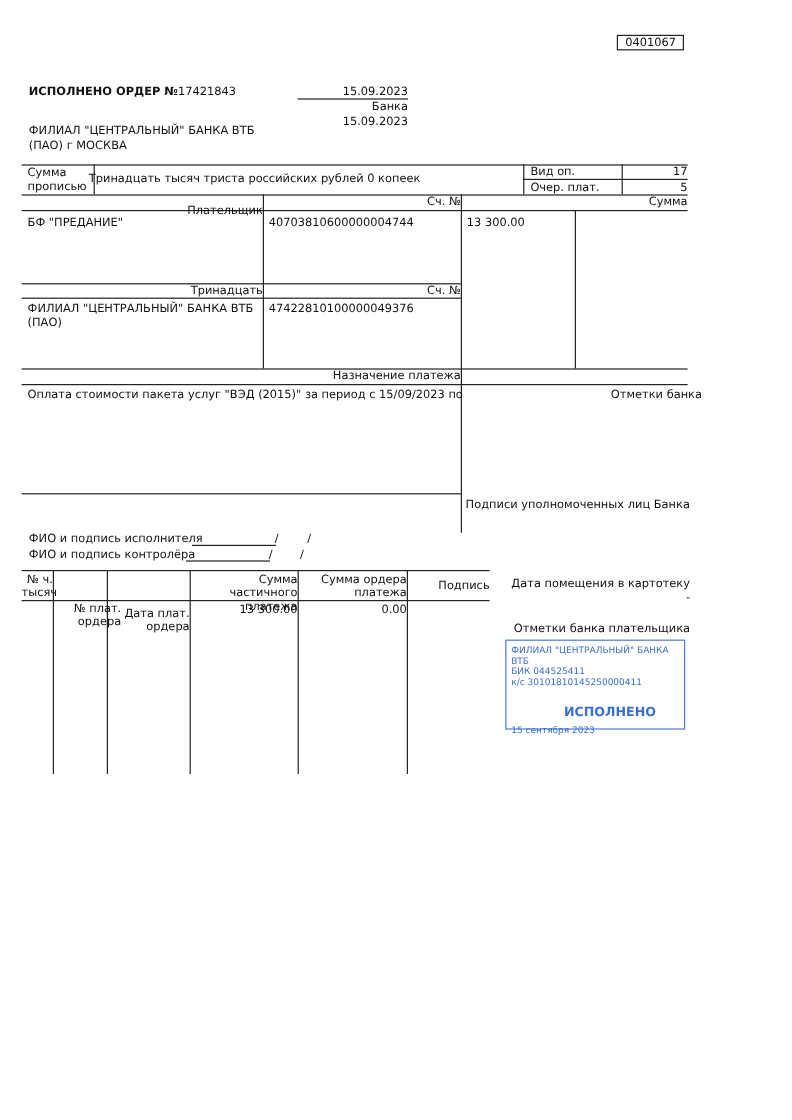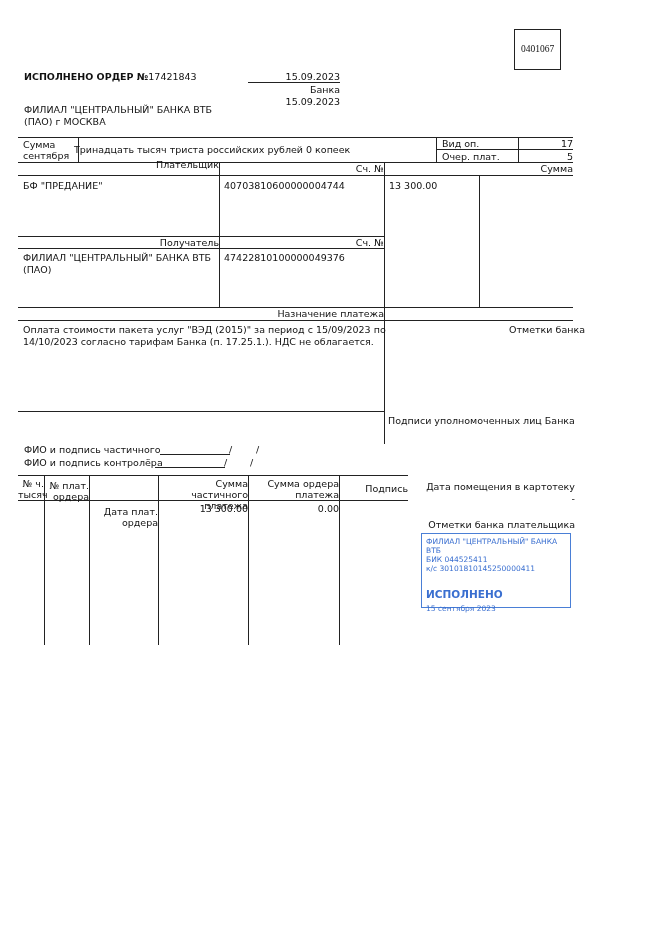--- a/index.html
+++ b/index.html
@@ -3,24 +3,24 @@
 <meta charset="utf-8">
 <style>
   html, body { margin: 0; padding: 0; background: #ffffff; }
   body { width: 660px; height: 933px; position: relative; overflow: hidden;
          font-family: "DejaVu Sans", sans-serif; font-size: 9.5px; color: #111; }
   .abs { position: absolute; }
   .hl { position: absolute; height: 0; border-top: 1.3px solid #222; }
   .vl { position: absolute; width: 0; border-left: 1.3px solid #222; }
   .c { text-align: right; }
   .bold { font-weight: bold; }
-  .form-code { border: 1.3px solid #222; padding: 14px 6px; line-height: 11px; font-size: 9.5px; font-family: Liberation Serif, serif; }
+  .form-code { border: 1.3px solid #222; padding: 0 6px; line-height: 11px; font-size: 9.5px; }
   .stamp { position: absolute; left: 421px; top: 533px; width: 150px; height: 75px;
            border: 1.3px solid #4a7fd6; color: #3a6fd0; font-size: 7.5px; line-height: 9px; padding: 3px 4px; box-sizing: border-box; }
-  .stamp .big { font-size: 10.5px; font-weight: bold; margin-top: 15px; line-height: 12px; }
+  .stamp .big { font-size: 10.5px; font-weight: bold; margin-top: 15px; line-height: 12px; margin-left: 44px; }
   .stamp .date { margin-top: 4px; }
 </style>
 </head>
 <body>
 
 <div class="abs form-code" style="left:514px; top:29px;">0401067</div>
 
 <div class="abs" style="left:24px; top:71px;">
   <span class="bold">ИСПОЛНЕНО ОРДЕР №</span><span>17421843</span>
 </div>
@@ -43,55 +43,54 @@
 
 <div class="vl" style="left:78px; top:137px; height:25px;"></div>
 <div class="vl" style="left:436px; top:137px; height:25px;"></div>
 <div class="vl" style="left:518px; top:137px; height:25px;"></div>
 <div class="vl" style="left:219px; top:162px; height:145px;"></div>
 <div class="vl" style="left:384px; top:162px; height:282px;"></div>
 <div class="vl" style="left:479px; top:175px; height:132px;"></div>
 
 <div class="abs" style="left:23px; top:139px; line-height:11px;">
   <div>Сумма</div>
-  <div>сентября</div>
+  <div>прописью</div>
 </div>
 <div class="abs" style="left:74px; top:144px;">Тринадцать тысяч триста российских рублей 0 копеек</div>
 
 <div class="abs" style="left:442px; top:138px;">Вид оп.</div>
 <div class="abs c" style="left:518px; top:138px; width:55px;">17</div>
 <div class="abs" style="left:442px; top:151px;">Очер. плат.</div>
 <div class="abs c" style="left:518px; top:151px; width:55px;">5</div>
 
-<div class="abs c" style="left:18px; top:159px; width:201px;">Плательщик</div>
+<div class="abs c" style="left:18px; top:170px; width:201px;">Плательщик</div>
 <div class="abs c" style="left:219px; top:163px; width:165px;">Сч. №</div>
 <div class="abs c" style="left:384px; top:163px; width:189px;">Сумма</div>
 <div class="abs" style="left:23px; top:180px;">БФ "ПРЕДАНИЕ"</div>
 <div class="abs" style="left:224px; top:180px;">40703810600000004744</div>
 <div class="abs" style="left:389px; top:180px;">13 300.00</div>
 
-<div class="abs c" style="left:18px; top:237px; width:201px;">Получатель</div>
+<div class="abs c" style="left:18px; top:237px; width:201px;">Тринадцать</div>
 <div class="abs c" style="left:219px; top:237px; width:165px;">Сч. №</div>
 <div class="abs" style="left:23px; top:252px; line-height:12px;">
   <div>ФИЛИАЛ "ЦЕНТРАЛЬНЫЙ" БАНКА ВТБ</div>
   <div>(ПАО)</div>
 </div>
 <div class="abs" style="left:224px; top:252px;text-align:right;">47422810100000049376</div>
 
 <div class="abs c" style="left:18px; top:308px; width:366px;">Назначение платежа</div>
 <div class="abs" style="left:23px; top:324px; line-height:12px;">
   <div>Оплата стоимости пакета услуг "ВЭД (2015)" за период с 15/09/2023 по</div>
-  <div>14/10/2023 согласно тарифам Банка (п. 17.25.1.). НДС не облагается.</div>
 </div>
 
 <div class="abs c" style="left:384px; top:324px; width:189px;margin-left:12px;">Отметки банка</div>
 <div class="abs" style="left:388px; top:415px;">Подписи уполномоченных лиц Банка</div>
 
 <div class="abs" style="left:24px; top:444px;">
-  <span>ФИО и подпись частичного</span>
+  <span>ФИО и подпись исполнителя</span>
 </div>
 <div class="hl" style="left:160px; top:454px; width:70px; border-top-width:1px;"></div>
 <div class="abs" style="left:229px; top:444px;">/</div>
 <div class="abs" style="left:256px; top:444px;">/</div>
 
 <div class="abs" style="left:24px; top:457px;">
   <span>ФИО и подпись контролёра</span>
 </div>
 <div class="hl" style="left:155px; top:467px; width:70px; border-top-width:1px;"></div>
 <div class="abs" style="left:224px; top:457px;">/</div>
@@ -102,21 +101,21 @@
 <div class="vl" style="left:44px; top:475px; height:170px;"></div>
 <div class="vl" style="left:89px; top:475px; height:170px;"></div>
 <div class="vl" style="left:158px; top:475px; height:170px;"></div>
 <div class="vl" style="left:248px; top:475px; height:170px;"></div>
 <div class="vl" style="left:339px; top:475px; height:170px;"></div>
 
 <div class="abs c" style="left:18px; top:478px; width:26px; line-height:11px;">
   <div>№ ч.</div>
   <div>тысяч</div>
 </div>
-<div class="abs c" style="left:44px; top:480px; width:45px; line-height:11px;">
+<div class="abs c" style="left:44px; top:502px; width:45px; line-height:11px;padding-left:12px;">
   <div>№ плат.</div>
   <div>ордера</div>
 </div>
 <div class="abs c" style="left:89px; top:506px; width:69px; line-height:11px;">
   <div>Дата плат.</div>
   <div>ордера</div>
 </div>
 <div class="abs c" style="left:158px; top:478px; width:90px; line-height:11px;">
   <div>Сумма частичного</div>
   <div>платежа</div>

